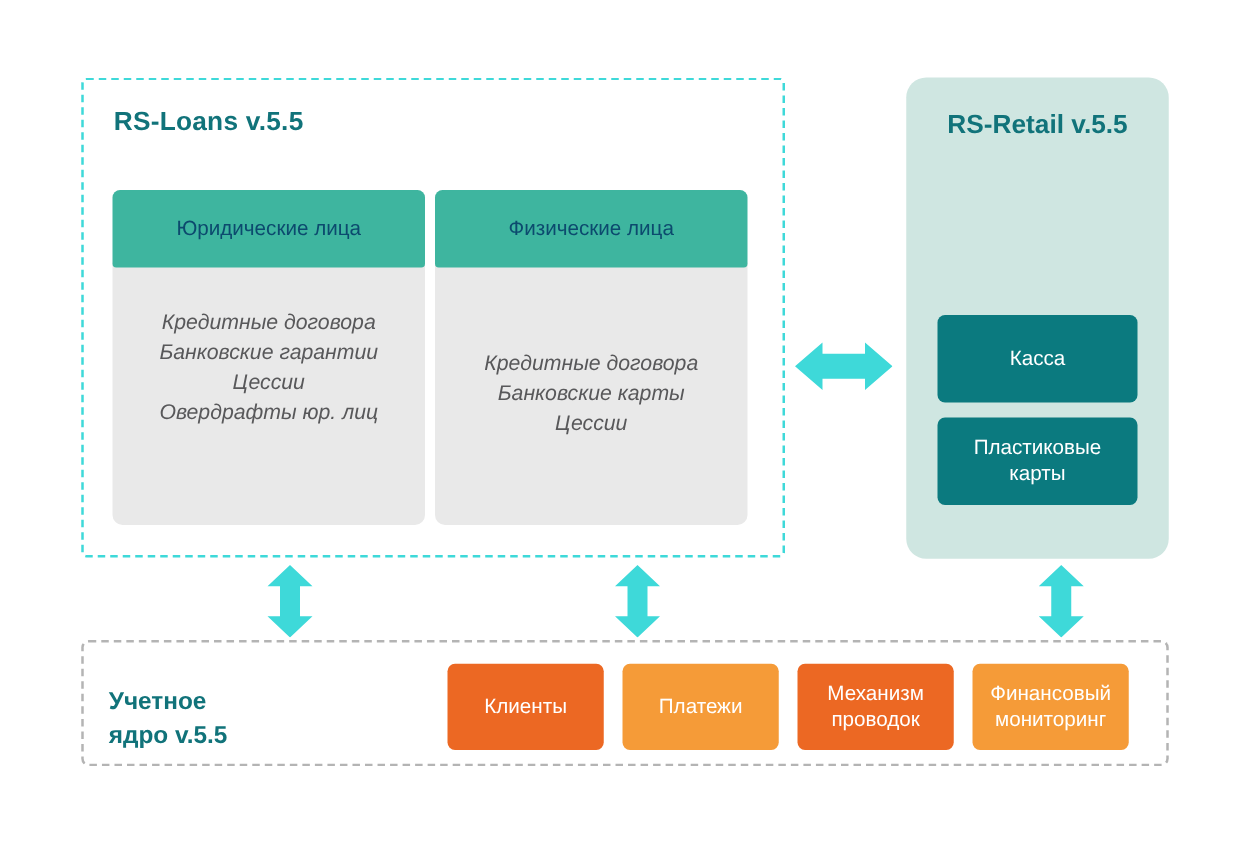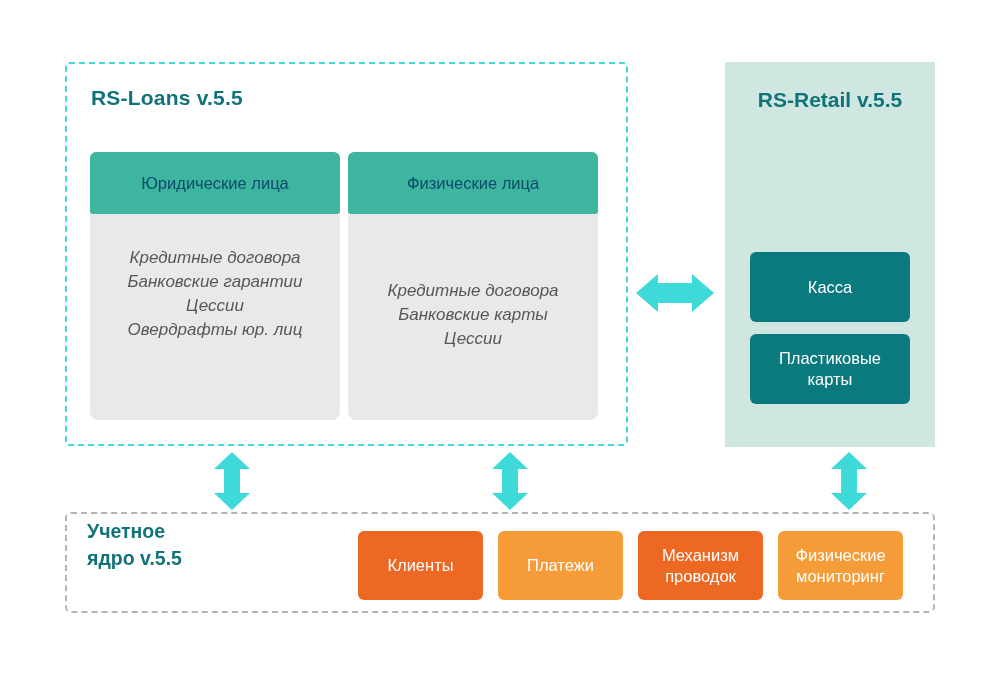--- a/index.html
+++ b/index.html
@@ -97,21 +97,21 @@
   }
 
   
   .retail-box {
     position: absolute;
     left: 725px;
     top: 62px;
     width: 210px;
     height: 385px;
     background: #cfe6e1;
-    border-radius: 0;
+    border-radius: 16px;
   }
   .retail-title {
     position: absolute;
     left: 0;
     right: 0;
     top: 26px;
     text-align: center;
     font-size: 21px;
     font-weight: bold;
     color: #11737a;
@@ -146,21 +146,21 @@
     width: 870px;
     height: 101px;
     border: 2px dashed #b4b4b4;
     border-radius: 6px;
     box-sizing: border-box;
     background: #ffffff;
   }
   .core-title {
     position: absolute;
     left: 20px;
-    top: 4px;
+    top: 34px;
     width: 130px;
     font-size: 19.5px;
     font-weight: bold;
     color: #11737a;
     line-height: 27px;
     white-space: pre-line;
   }
   .core-item {
     position: absolute;
     top: 17px;
@@ -239,21 +239,21 @@
 карты</div>
   </div>
 
   <div class="core-box">
     <div class="core-title">Учетное
 ядро v.5.5</div>
     <div class="core-item p1" style="background: rgb(236, 104, 35);">Клиенты</div>
     <div class="core-item p2" style="background: rgb(245, 155, 56);">Платежи</div>
     <div class="core-item p3" style="background: rgb(236, 104, 35);">Механизм
 проводок</div>
-    <div class="core-item p4" style="background: rgb(245, 155, 56);">Физические
+    <div class="core-item p4" style="background: rgb(245, 155, 56);">Финансовый
 мониторинг</div>
   </div>
 
   <div class="arrow-v av0">
     <svg viewBox="0 0 40 58" preserveAspectRatio="none">
       <polygon points="20,0 38,17 28,17 28,41 38,41 20,58 2,41 12,41 12,17 2,17" fill="#3ed9d9"></polygon>
     </svg>
   </div>
   <div class="arrow-v av1">
     <svg viewBox="0 0 40 58" preserveAspectRatio="none">

